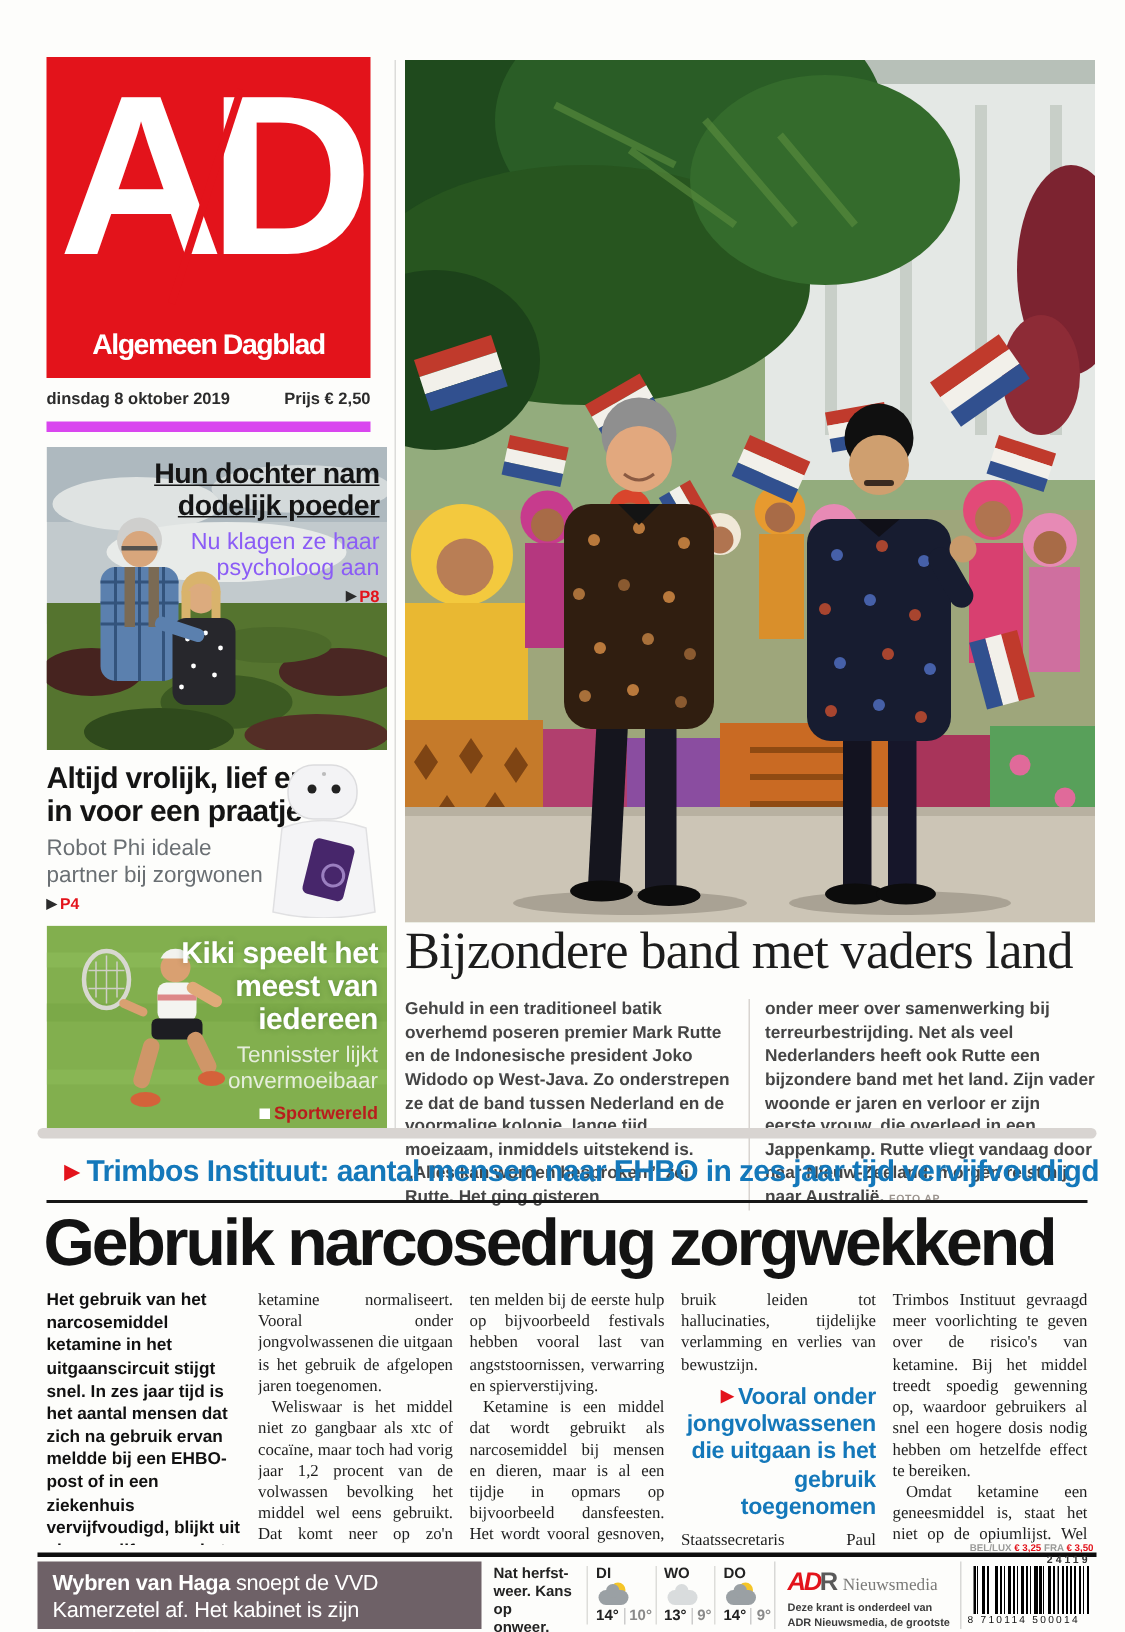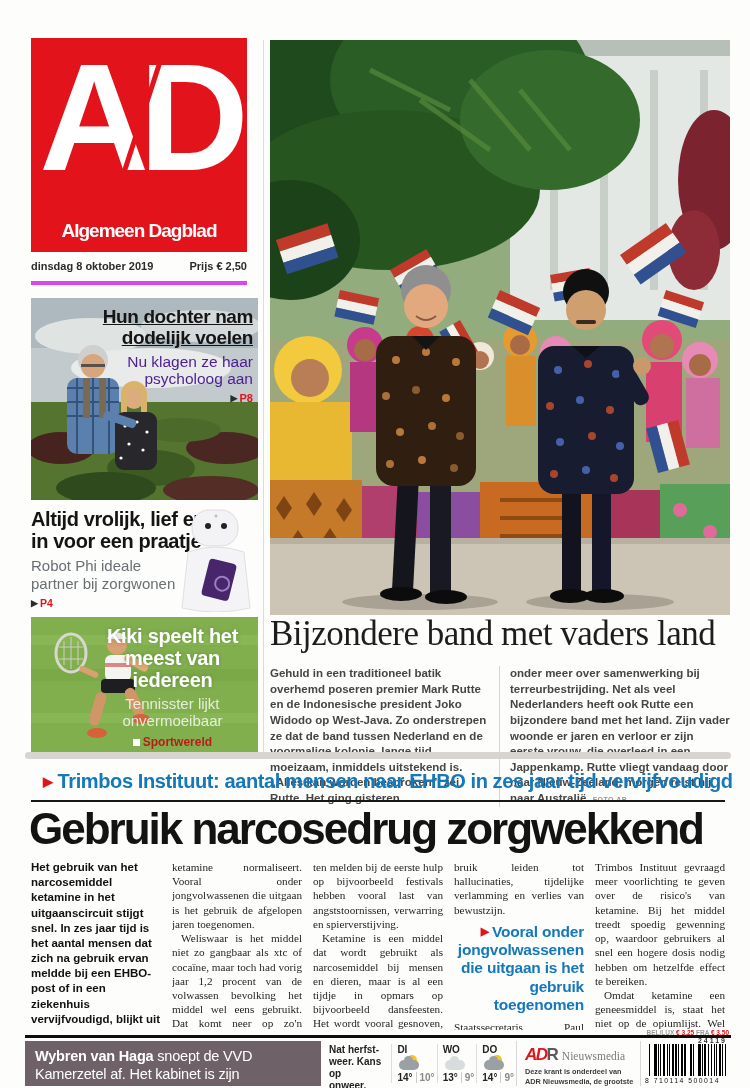--- a/index.html
+++ b/index.html
@@ -10,37 +10,37 @@
     font-family:"Liberation Sans", sans-serif;
   }
   
   .masthead-box{ position:absolute; left:31px; top:38px; width:216px; height:214px; background:#e3131b; }
   .ad-letters{ position:absolute; left:0; top:-4px; width:100%; text-align:center;
     font-weight:bold; font-size:152px; line-height:1.1; color:#fff; letter-spacing:-10px; }
   .ad-slash{ position:absolute; left:104px; top:18px; width:5px; height:150px; background:#e3131b; transform:rotate(18deg); }
   .ad-name{ position:absolute; left:0; bottom:10px; width:100%; text-align:center;
     font-weight:bold; font-size:19px; letter-spacing:-1px; color:#fff; }
   .date-row{ position:absolute; left:31px; top:260px; width:216px; display:flex; justify-content:space-between;
-    font-size:11px; font-weight:bold; color:#2b2b2b; padding-bottom:9px; border-bottom:4px solid #d946ef; }
+    font-size:11px; font-weight:bold; color:#2b2b2b; padding-bottom:9px; border-bottom:7px solid #d946ef; }
   
   .story1{ position:absolute; left:31px; top:298px; width:227px; height:202px; overflow:hidden; }
   .story1 svg{ position:absolute; left:0; top:0; }
   .s1-text{ position:absolute; right:5px; top:8px; text-align:right; }
   .s1-head{ font-size:19px; line-height:1.12; font-weight:bold; color:#151515; letter-spacing:-.4px;text-decoration:underline;}
-  .s1-sub{ margin-top:4px; font-size:15.5px; line-height:1.15; color:#4c1d95; }
+  .s1-sub{ margin-top:4px; font-size:15.5px; line-height:1.15; color:#8b5cf6; }
   .pageref{ margin-top:4px; font-size:11px; font-weight:bold; color:#e3131b; }
   .pageref .arr{ color:#2b2b2b; font-size:9px; vertical-align:1px; margin-right:2px;}
   .story2{ position:absolute; left:31px; top:508px; width:227px; height:104px; }
   .s2-head{ font-size:20px; line-height:1.1; font-weight:bold; color:#141414; letter-spacing:-.4px; }
   .s2-sub{ margin-top:5px; font-size:15px; line-height:1.2; color:#6a6f73; width:150px;}
   .s2-sub .pageref{ display:inline; font-size:10.5px; }
   .robot{ position:absolute; right:-2px; top:0; }
   .story3{ position:absolute; left:31px; top:617px; width:227px; height:138px; overflow:hidden; }
   .story3 svg{ position:absolute; left:0; top:0; }
-  .s3-text{ position:absolute; right:20px; top:8px; text-align:center; }
+  .s3-text{ position:absolute; right:6px; top:8px; text-align:right; }
   .s3-head{ font-size:20px; line-height:1.1; font-weight:bold; color:#fff; letter-spacing:-.3px; text-shadow:0 0 4px rgba(0,60,0,.25); }
   .s3-sub{ margin-top:4px; font-size:15px; line-height:1.15; color:#eef3e8; opacity:.92; }
   .s3-brand{ margin-top:5px; font-size:12px; font-weight:bold; color:#b91c1c; }
   .s3-brand .sq{ display:inline-block; width:7px; height:7px; background:#fff; margin-right:3px; }
   .vrule{ position:absolute; left:263px; top:40px; width:1px; height:716px; background:#dcdcda; }
   
   .lead-photo{ position:absolute; left:270px; top:40px; width:460px; height:575px; overflow:hidden; }
   .lead-headline{ position:absolute; left:270px; top:614px; width:462px;
     font-family:"Liberation Serif", serif; font-size:35px; font-weight:normal; color:#1d1d1d; letter-spacing:-.5px; }
   .caption{ position:absolute; left:270px; top:666px; width:460px; display:flex; }
@@ -151,21 +151,21 @@
         <circle cx="116" cy="134" r="1.6" fill="#fff"></circle>
           <circle cx="98" cy="146" r="1.6" fill="#fff"></circle>
         <circle cx="112" cy="152" r="1.6" fill="#fff"></circle>
           <circle cx="90" cy="160" r="1.6" fill="#fff"></circle>
       </g>
       <rect x="74" y="112" width="34" height="9" rx="4" fill="#5b80ae" transform="rotate(18 74 112)"></rect>
     </svg>
     <div class="s1-text">
       <div class="s1-head">
         <span style="display:block">Hun dochter nam</span>
-        <span style="display:block">dodelijk voelen</span>
+        <span style="display:block">dodelijk poeder</span>
       </div>
       <div class="s1-sub">
         <span style="display:block">Nu klagen ze haar</span>
         <span style="display:block">psycholoog aan</span>
       </div>
       <div class="pageref">
         <span class="arr">▶</span><span>P8</span>
       </div>
     </div>
   </div>

